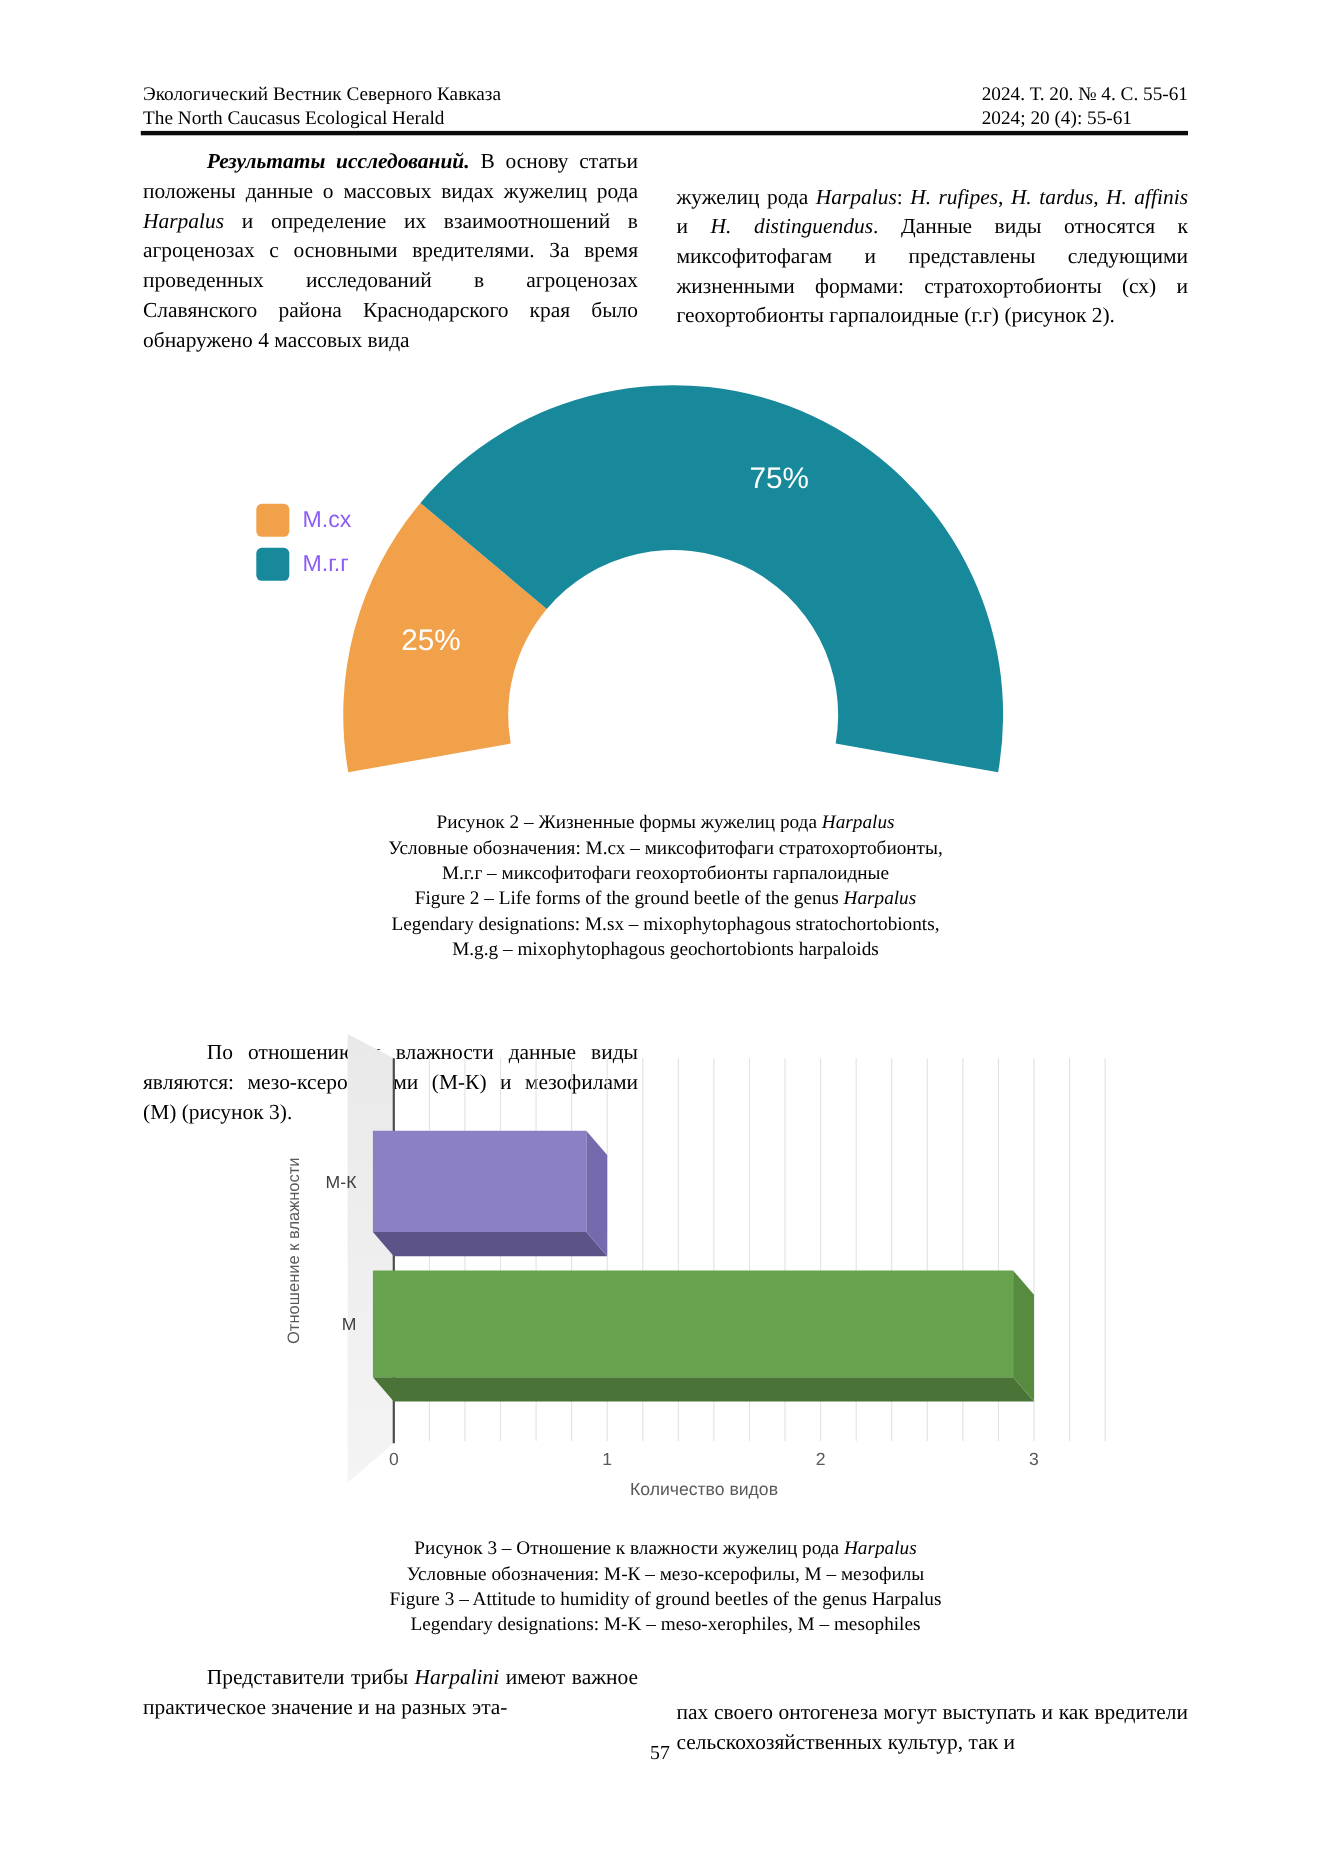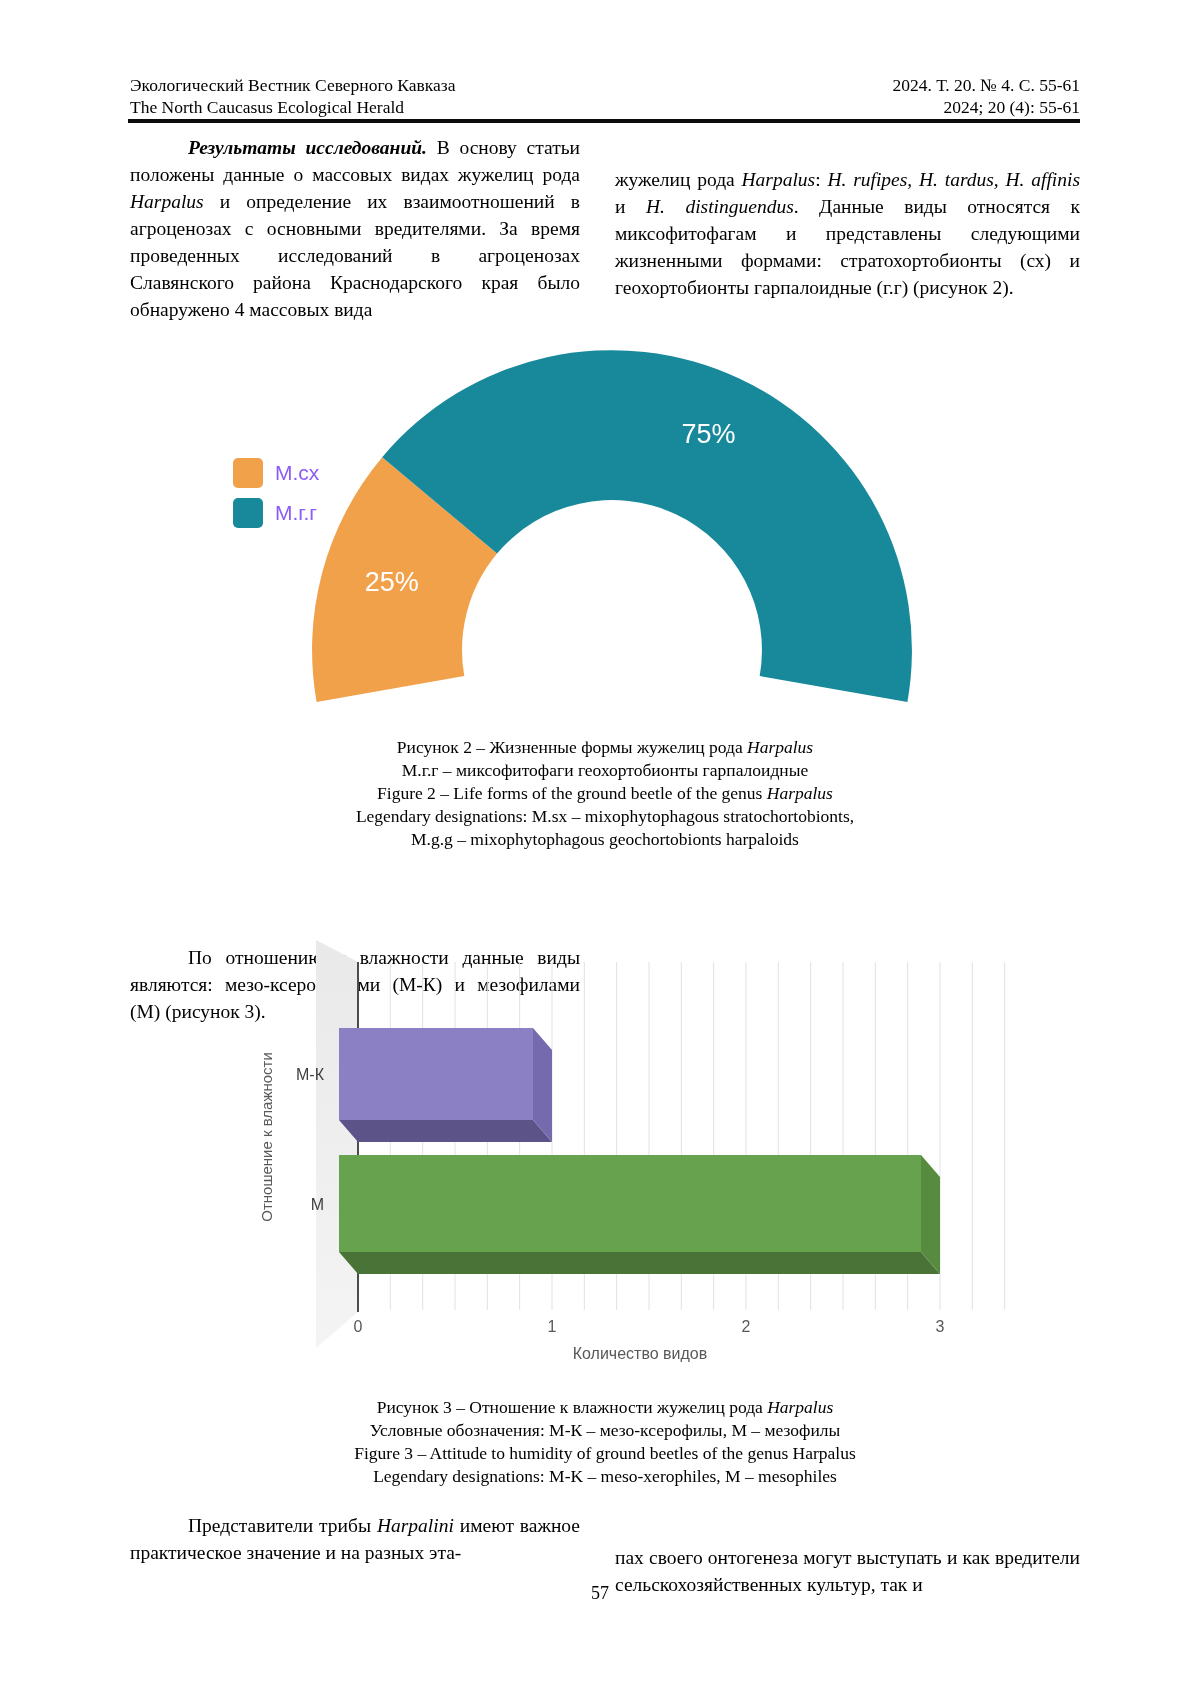--- a/index.html
+++ b/index.html
@@ -4,21 +4,21 @@
 <style>
   html,body{margin:0;padding:0;}
   body{
     width:1200px;height:1697px;position:relative;background:#ffffff;
     font-family:"Liberation Serif", serif;color:#000;overflow:hidden;
   }
   .abs{position:absolute;}
   
   .hdr{font-size:17.5px;line-height:22px;}
   .header-left{left:130px;top:74px;}
-  .header-right{right:120px;top:74px;text-align:right;}
+  .header-right{right:120px;top:74px;text-align:left;}
   .header-rule{left:128px;top:119px;width:952px;height:4px;background:#0b0b0b;}
   
   .p{text-align:justify;font-size:19.5px;line-height:27px;}
   .indent{text-indent:58px;}
   .col-l{left:130px;width:450px;}
   .col-r{left:615px;width:465px;margin-top:32px;}
   .row1{top:134px;}
   .row3{top:1512px;}
   .i{font-style:italic;}
   .bi{font-style:italic;font-weight:700;}
@@ -72,20 +72,21 @@
     <div class="legend-label">М.сх</div>
   </div>
   <div class="legend-row">
     <div class="legend-swatch" style="background: rgb(23, 137, 155);"></div>
     <div class="legend-label">М.г.г</div>
   </div>
 </div>
 
 <div class="abs caption" id="fig2-caption">
   <div><span>Рисунок 2 – Жизненные формы жужелиц рода </span><span class="i">Harpalus</span></div>
+  <div><span>Условные обозначения: М.сх – миксофитофаги стратохортобионты,</span></div>
   <div><span>М.г.г – миксофитофаги геохортобионты гарпалоидные</span></div>
   <div><span>Figure 2 – Life forms of the ground beetle of the genus </span><span class="i">Harpalus</span></div>
   <div><span>Legendary designations: M.sx – mixophytophagous stratochortobionts,</span></div>
   <div><span>M.g.g – mixophytophagous geochortobionts harpaloids</span></div>
 </div>
 
 <div class="abs p indent col-l" id="para2" style="top:896px;margin-top:48px;"><span>По отношению к влажности данные виды являются: мезо-ксерофилами (М-К) и мезофилами (М) (рисунок 3).</span></div>
 
 <div class="abs" id="bar-figure">
   <svg id="bar-svg" width="770" height="430" viewBox="0 0 770 430">

